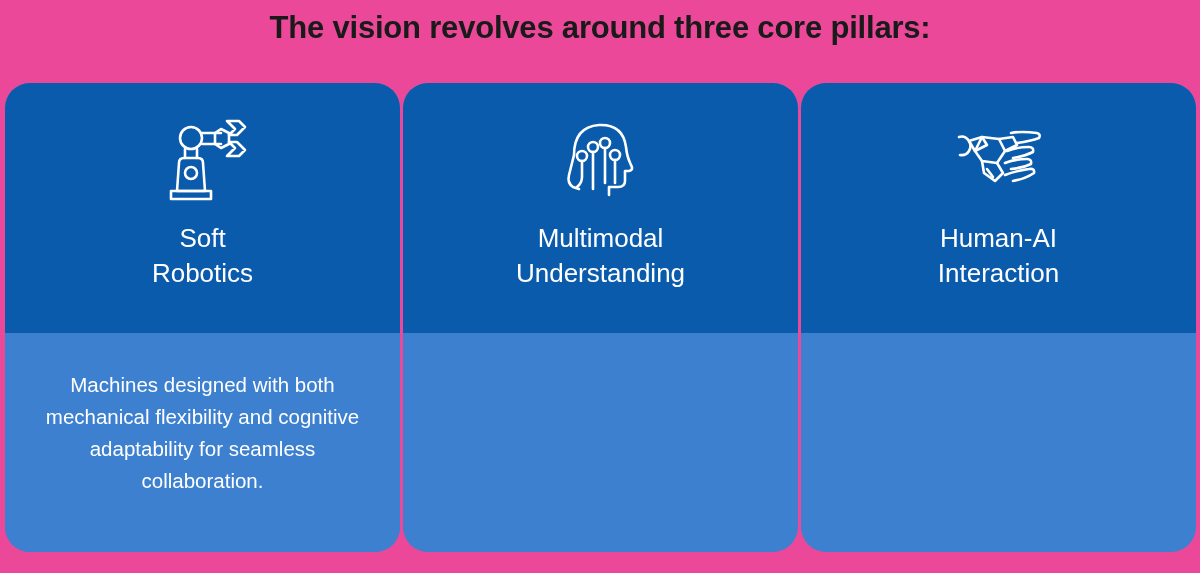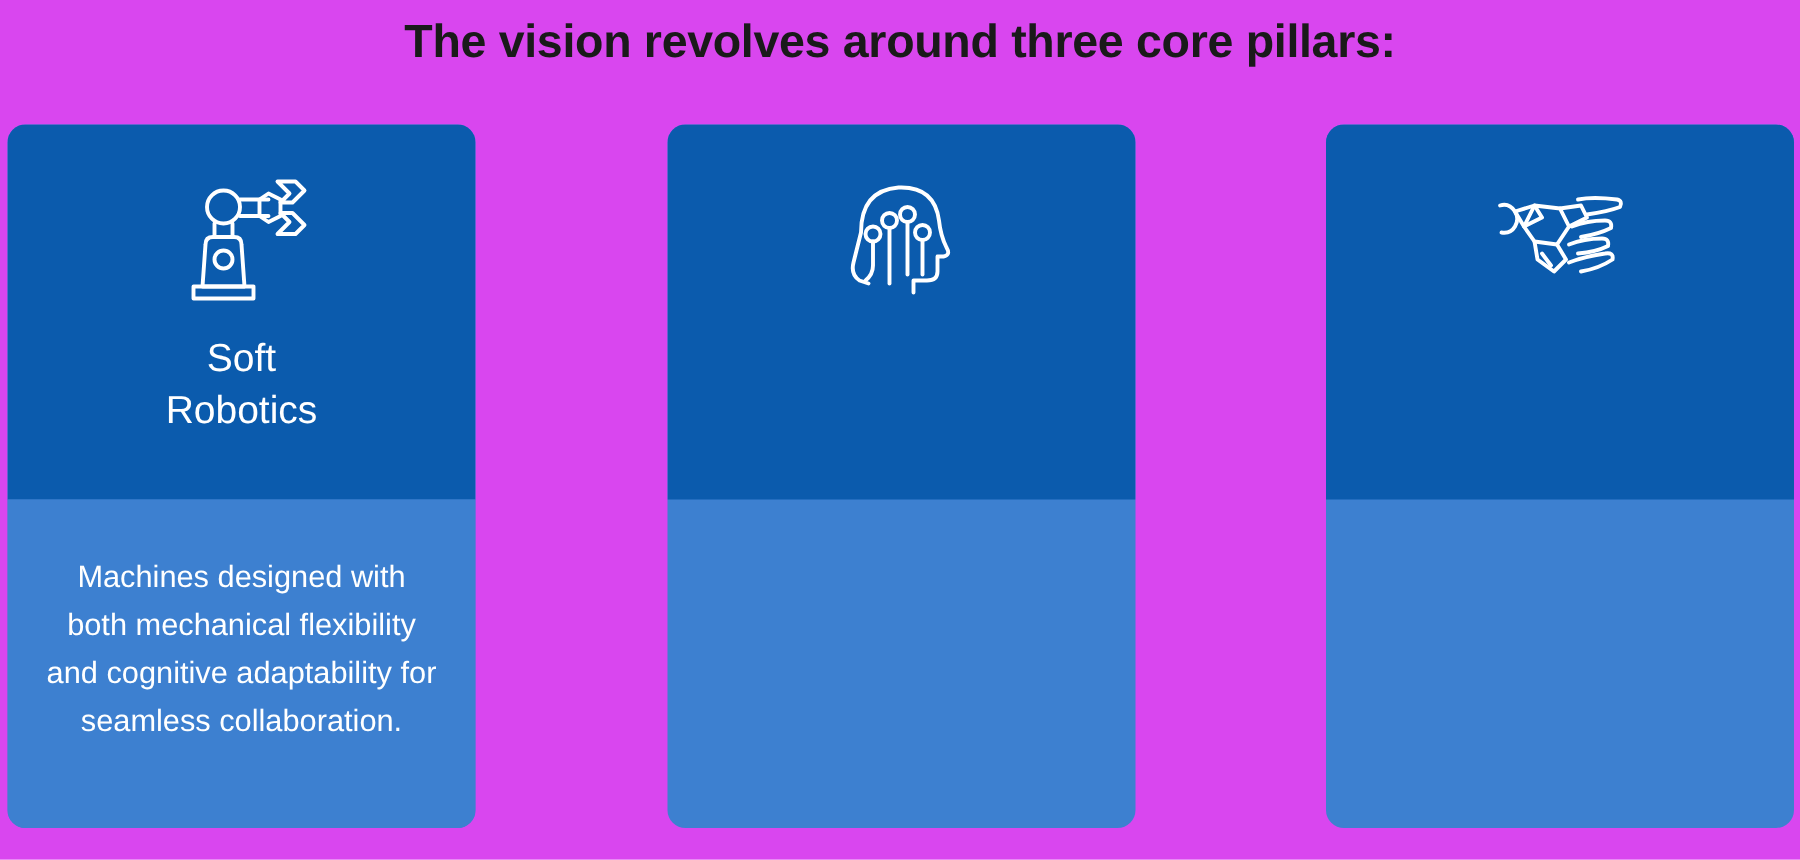--- a/index.html
+++ b/index.html
@@ -11,21 +11,21 @@
     height: 573px;
     background: #ffffff;
     font-family: "Liberation Sans", sans-serif;
     overflow: hidden;
   }
 
   .slide {
     position: relative;
     width: 1200px;
     height: 573px;
-    background: #d946ef;
+    background: #ec4899;
   }
 
   
   .slide-title {
     position: absolute;
     top: 8px;
     left: 0;
     width: 1200px;
     text-align: center;
     font-size: 31px;
@@ -42,22 +42,22 @@
     top: 83px;
     left: 5px;
     width: 1191px;
     height: 469px;
     display: flex;
     justify-content: space-between;
     align-items: stretch;
   }
 
   .card {
-    width: 312px;
-    border-radius: 12px;
+    width: 395px;
+    border-radius: 25px;
     overflow: hidden;
     display: flex;
     flex-direction: column;
     background: #3d80d0;
   }
 
   
   .card-top {
     background: #0b5bad;
     height: 250px;
@@ -168,20 +168,22 @@
             <circle cx="40" cy="36" r="5"></circle>
             <path d="M40 41 L40 78"></path>
 
             <circle cx="52" cy="32" r="5"></circle>
             <path d="M52 37 L52 72"></path>
 
             <circle cx="62" cy="44" r="5"></circle>
             <path d="M62 49 L62 72"></path>
           </svg>
         </span>
+        <div class="card-heading">Multimodal
+Understanding</div>
       </div>
     </div>
 
     <div class="card">
       <div class="card-top">
         <span class="card-icon">
           <svg viewBox="0 0 96 96" fill="none" stroke="#ffffff" stroke-width="2.6" stroke-linecap="round" stroke-linejoin="round">
 
             <path d="M8 26 Q14 24 18 30 Q21 35 18 40 Q15 45 9 44"></path>
             <path d="M18 30 L31 26 L36 34 L24 40 Z"></path>
@@ -192,17 +194,19 @@
             <path d="M46 52 L52 62 L44 70 L33 62 L31 50"></path>
             <path d="M36 58 L42 66"></path>
 
             <path d="M60 22 Q70 20 86 22 Q90 23 88 27 Q80 30 66 32"></path>
 
             <path d="M56 40 Q66 36 78 36 Q83 36 82 41 Q74 45 62 47"></path>
             <path d="M54 52 Q64 48 76 48 Q81 48 80 53 Q72 57 60 58"></path>
             <path d="M54 64 Q64 60 78 58 Q84 57 83 62 Q74 68 62 70"></path>
           </svg>
         </span>
+        <div class="card-heading">Human-AI
+Interaction</div>
       </div>
     </div>
 
   </div>
 </div>
 
 </body></html>

